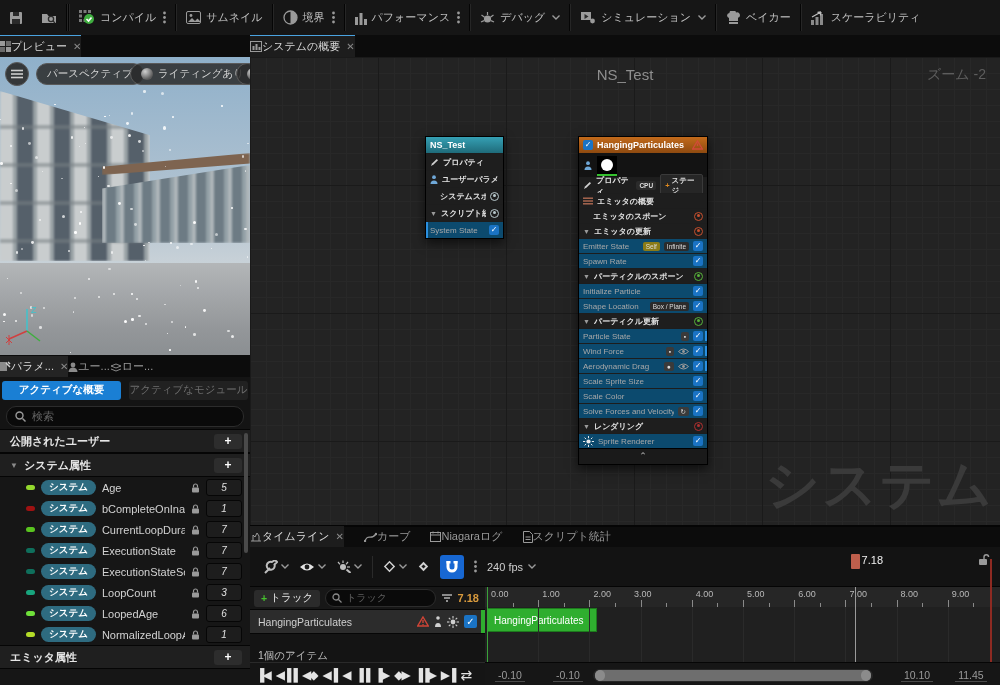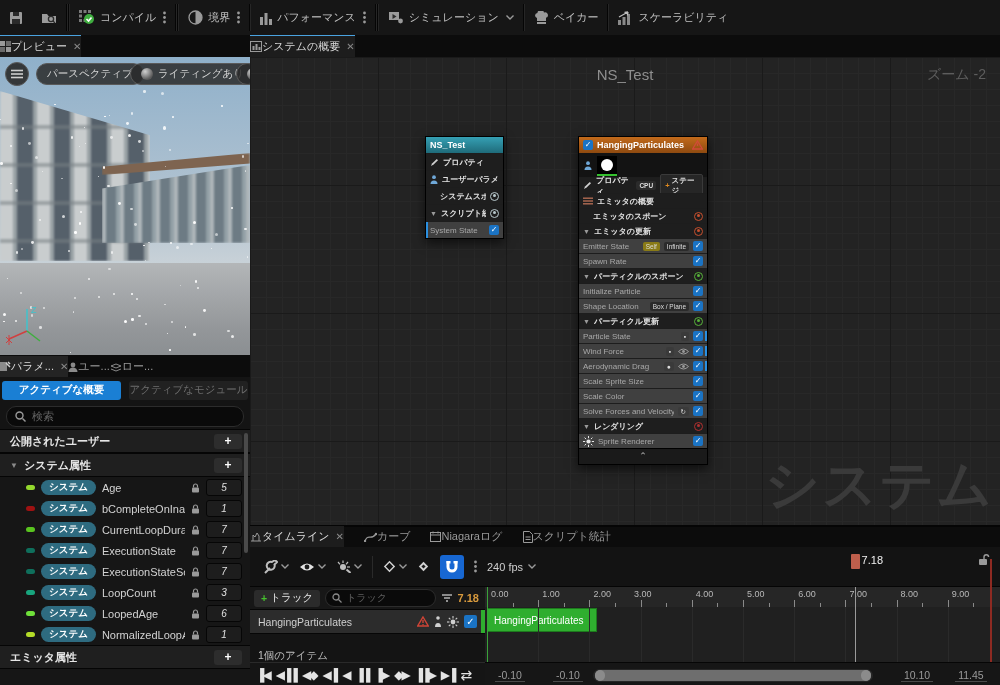--- a/index.html
+++ b/index.html
@@ -68,21 +68,21 @@
     background-size:128px 128px,128px 128px,16px 16px,16px 16px;overflow:hidden;}
   #gtitle{position:absolute;top:9px;width:100%;text-align:center;color:#8f8f8f;font-size:15px;}
   #gzoom{position:absolute;top:9px;right:14px;color:#5d5d5d;font-size:14px;}
   #gwatermark{position:absolute;right:6px;top:392px;font-size:54px;font-weight:bold;color:#3a3a3a;letter-spacing:2px;}
   .node{position:absolute;background:#101010;border:1px solid #000;box-shadow:0 4px 10px rgba(0,0,0,.6);}
   .nhead{height:16px;display:flex;align-items:center;gap:4px;padding:0 4px;font-size:9px;font-weight:bold;color:#fff;}
   .nhead.teal{background:linear-gradient(#35a0b4,#1f6b7a);}
   .nhead.orange{background:linear-gradient(#c26a1b,#8e4a10);}
   .nrow{display:flex;align-items:center;gap:4px;padding:0 4px;border-top:1px solid #1d1d1d;font-size:8px;color:#c0c0c0;position:relative;}
   .nrow.sec{background:#1e1e1e;color:#e2e2e2;font-weight:bold;}
-  .nrow.mod{background:#404040;color:#a8a8a8;}
+  .nrow.mod{background:#0c4a6e;color:#a8a8a8;}
   .nrow .grow{flex:1;white-space:nowrap;overflow:hidden;}
   .pin{width:9px;height:9px;border-radius:50%;border:1.5px solid;box-sizing:border-box;flex:0 0 auto;}
   .pin i{display:block;width:3px;height:3px;border-radius:50%;margin:1.5px auto;}
   .chk{width:10px;height:10px;background:#1a73c4;border-radius:2px;color:#fff;font-size:8px;line-height:10px;text-align:center;flex:0 0 auto;}
   .chip{background:#2b2b2b;border-radius:2px;color:#ddd;font-size:6.5px;padding:0 3px;line-height:9px;flex:0 0 auto;}
   .bluebar{position:absolute;right:0;top:2px;bottom:2px;width:2px;background:#2a8fe0;}
   .caret{color:#9a9a9a;font-size:7px;}
   .nfoot{height:15px;background:#1a1a1a;border-top:1px solid #000;color:#bbb;text-align:center;font-size:9px;line-height:14px;}
   .thumbrow{height:24px;display:flex;align-items:center;gap:5px;padding:0 5px;background:#131313;}
   .thumb{width:20px;height:18px;background:#000;display:flex;align-items:center;justify-content:center;position:relative;}
@@ -184,20 +184,30 @@
           <span style="display: flex;">
             <svg width="3" height="13">
               <circle cx="1.5" cy="2" r="1.4" fill="#9a9a9a"></circle>
               <circle cx="1.5" cy="6.5" r="1.4" fill="#9a9a9a"></circle>
               <circle cx="1.5" cy="11" r="1.4" fill="#9a9a9a"></circle>
             </svg>
           </span>
         </span>
       </div>
       <div class="tb-sep"></div>
+      <div class="tb-item">
+        <span style="display: flex;">
+          <svg width="15" height="13">
+            <rect x="0.5" y="0.5" width="14" height="12" rx="1.5" fill="none" stroke="#9a9a9a"></rect>
+            <circle cx="5" cy="4.5" r="1.4" fill="#9a9a9a"></circle>
+            <path d="M2 11 l4-4 3 3 2.5-2.5 2.5 2.5 v1 Z" fill="#9a9a9a"></path>
+          </svg>
+        </span>
+        <span>サムネイル</span>
+      </div>
       <div class="tb-sep"></div>
       <div class="tb-item">
         <span style="display: flex;">
           <svg width="15" height="15">
             <circle cx="7.5" cy="7.5" r="6.5" fill="none" stroke="#9a9a9a" stroke-width="1.3"></circle>
             <path d="M7.5 1 a6.5 6.5 0 0 1 0 13 Z" fill="#9a9a9a"></path>
           </svg>
         </span>
         <span>境界</span>
         <span class="tb-menu">
@@ -224,20 +234,42 @@
           <span style="display: flex;">
             <svg width="3" height="13">
               <circle cx="1.5" cy="2" r="1.4" fill="#9a9a9a"></circle>
               <circle cx="1.5" cy="6.5" r="1.4" fill="#9a9a9a"></circle>
               <circle cx="1.5" cy="11" r="1.4" fill="#9a9a9a"></circle>
             </svg>
           </span>
         </span>
       </div>
       <div class="tb-sep"></div>
+      <div class="tb-item">
+        <span style="display: flex;">
+          <svg width="15" height="14">
+            <circle cx="7.5" cy="8" r="3.6" fill="#9a9a9a"></circle>
+            <g stroke="#9a9a9a" stroke-width="1.2">
+              <line x1="7.5" y1="1" x2="7.5" y2="4"></line>
+              <line x1="1.5" y1="4" x2="4.6" y2="6.2"></line>
+              <line x1="13.5" y1="4" x2="10.4" y2="6.2"></line>
+              <line x1="1" y1="11" x2="4" y2="9.6"></line>
+              <line x1="14" y1="11" x2="11" y2="9.6"></line>
+            </g>
+          </svg>
+        </span>
+        <span>デバッグ</span>
+        <span class="tb-menu">
+          <span style="display: flex;">
+            <svg width="8" height="5">
+              <path d="M0.5 0.5 L4 4 L7.5 0.5" stroke="#9a9a9a" stroke-width="1.4" fill="none"></path>
+            </svg>
+          </span>
+        </span>
+      </div>
       <div class="tb-sep"></div>
       <div class="tb-item">
         <span style="display: flex;">
           <svg width="16" height="13">
             <path d="M1 1 h10 v8 h-10 Z" fill="#9a9a9a"></path>
             <path d="M4.5 3 l4 2.5 -4 2.5 Z" fill="#2a2a2a"></path>
             <circle cx="12.5" cy="10" r="2.4" fill="#9a9a9a"></circle>
           </svg>
         </span>
         <span>シミュレーション</span>

